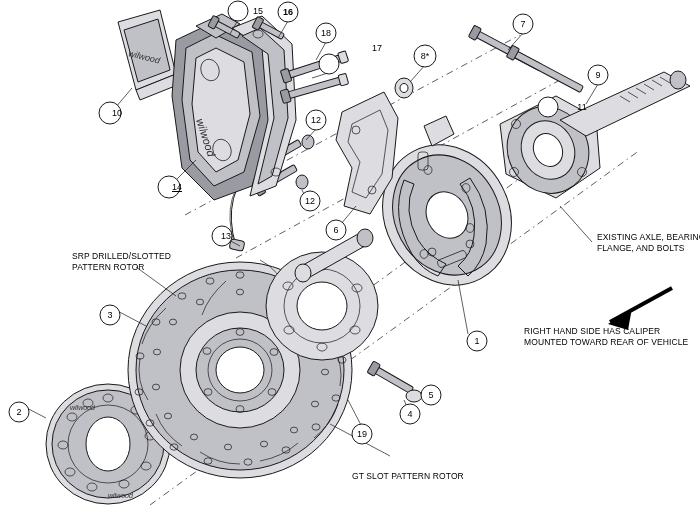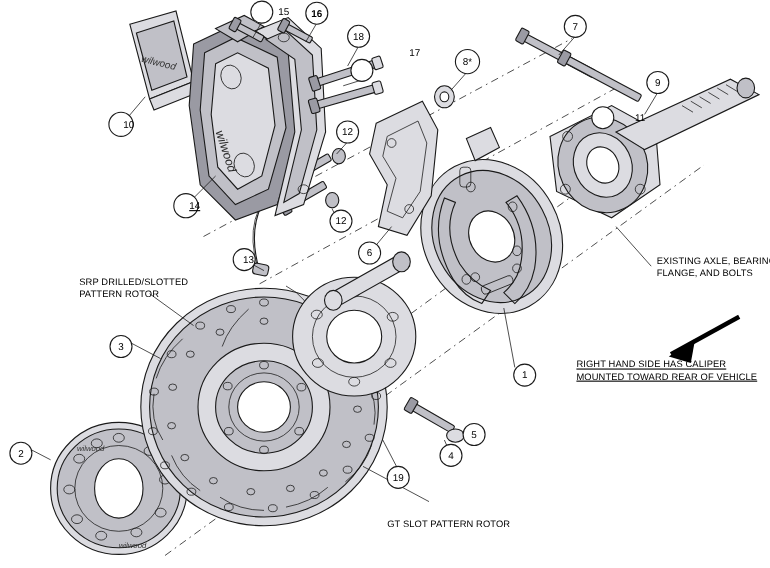--- a/index.html
+++ b/index.html
@@ -417,17 +417,17 @@
   <div class="callout-num" style="left:229px; top:3px;margin-left:20px;">15</div>
   <div class="callout-num" style="left:279px; top:4px;font-weight:bold;">16</div>
   <div class="callout-num" style="left:320px; top:40px;margin-left:48px;">17</div>
   <div class="callout-num" style="left:317px; top:25px;">18</div>
   <div class="callout-num" style="left:353px; top:426px;">19</div>
 
   <div class="note" style="left:72px;  top:251px;">SRP DRILLED/SLOTTED
 PATTERN ROTOR</div>
   <div class="note" style="left:597px; top:232px;">EXISTING AXLE, BEARING,
 FLANGE, AND BOLTS</div>
-  <div class="note" style="left:524px; top:326px;text-decoration:underline;">RIGHT HAND SIDE HAS CALIPER
+  <div class="note" style="left:524px; top:326px;">RIGHT HAND SIDE HAS CALIPER
 MOUNTED TOWARD REAR OF VEHICLE</div>
   <div class="note" style="left:352px; top:471px;">GT SLOT PATTERN ROTOR</div>
 
 </div>
 
 </body></html>

